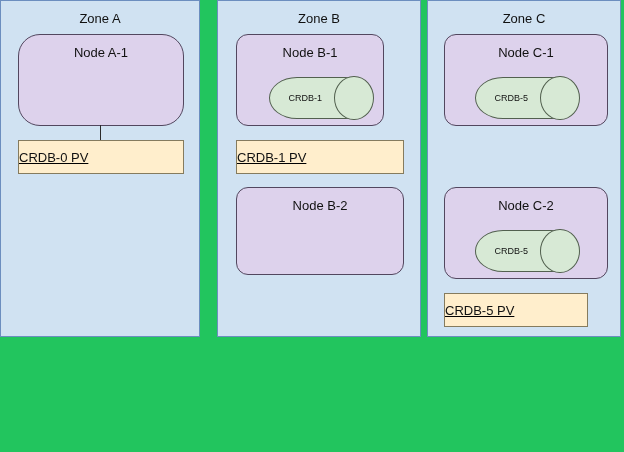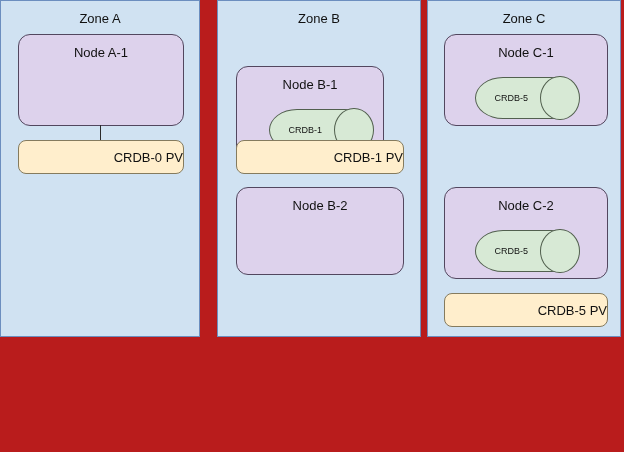--- a/index.html
+++ b/index.html
@@ -10,21 +10,21 @@
   body {
     width: 624px;
     height: 452px;
     font-family: "Liberation Sans", sans-serif;
     -webkit-font-smoothing: antialiased;
   }
   #canvas {
     position: relative;
     width: 624px;
     height: 452px;
-    background: #b91c1c;
+    background: #22c55e;
     overflow: hidden;
   }
 
   
   .zone {
     position: absolute;
     background: #d0e2f2;
     border: 1px solid #6c8ebf;
     box-sizing: border-box;
   }
@@ -96,25 +96,26 @@
     color: #111111;
     line-height: 11px;
     z-index: 3;
   }
 
   
   .pv {
     position: absolute;
     background: #ffeecc;
     border: 1px solid #857b5e;
-    border-radius: 8px;
+    border-radius: 0;
     box-sizing: border-box;
     display: flex;
     align-items: center;
-    justify-content: flex-end;
+    justify-content: flex-start;
+    text-decoration: underline;
   }
   .pv-label {
     font-size: 13px;
     color: #111111;
     line-height: 15px;
   }
 
   
   .connector {
     position: absolute;
@@ -123,35 +124,35 @@
   }
 </style>
 </head>
 <body>
 
 <div id="canvas">
 
   <div class="zone" style="left:0px; top:0px; width:200px; height:337px;">
     <div class="zone-title">Zone A</div>
 
-    <div class="node" style="left:17px; top:33px; width:166px; height:92px;">
+    <div class="node" style="left:17px; top:33px; width:166px; height:92px;border-radius:22px;">
       <div class="node-title">Node A-1</div>
     </div>
 
     <div class="connector" style="left:99px; top:124px; height:17px;"></div>
 
     <div class="pv" style="left:17px; top:139px; width:166px; height:34px;">
       <span class="pv-label">CRDB-0 PV</span>
     </div>
   </div>
 
   <div class="zone" style="left:217px; top:0px; width:204px; height:337px;padding-left:48px;">
     <div class="zone-title">Zone B</div>
 
-    <div class="node" style="left:18px; top:33px; width:148px; height:92px;margin-top:32px;">
+    <div class="node" style="left:18px; top:33px; width:148px; height:92px;">
       <div class="node-title">Node B-1</div>
       <div class="db" style="left:32px; top:42px; width:104px; height:42px;">
         <div class="db-body"></div>
         <div class="db-cap"></div>
         <div class="db-label">CRDB-1</div>
       </div>
     </div>
 
     <div class="connector" style="left:312px; top:124px; height:17px;"></div>
 
@@ -179,18 +180,18 @@
 
     <div class="node" style="left:16px; top:186px; width:164px; height:92px;">
       <div class="node-title">Node C-2</div>
       <div class="db" style="left:30px; top:42px; width:104px; height:42px;">
         <div class="db-body"></div>
         <div class="db-cap"></div>
         <div class="db-label">CRDB-5</div>
       </div>
     </div>
 
-    <div class="pv" style="left:16px; top:292px; width:164px; height:34px;">
+    <div class="pv" style="left:16px; top:292px; width:144px; height:34px;">
       <span class="pv-label">CRDB-5 PV</span>
     </div>
   </div>
 
 </div>
 
 </body></html>

